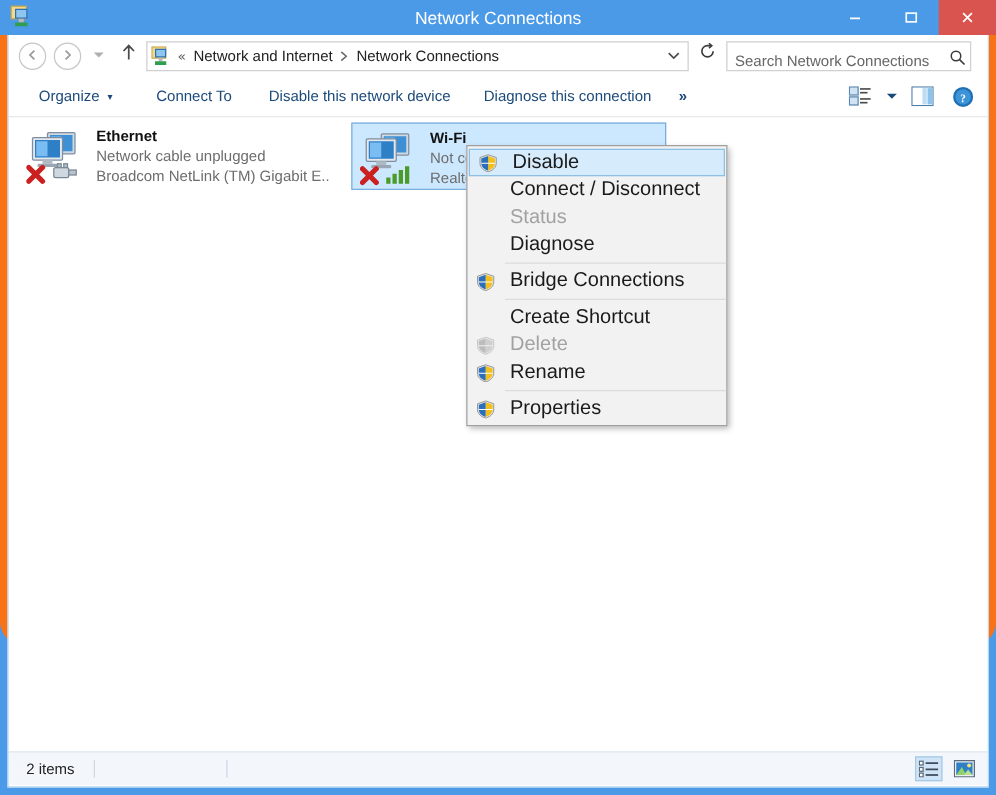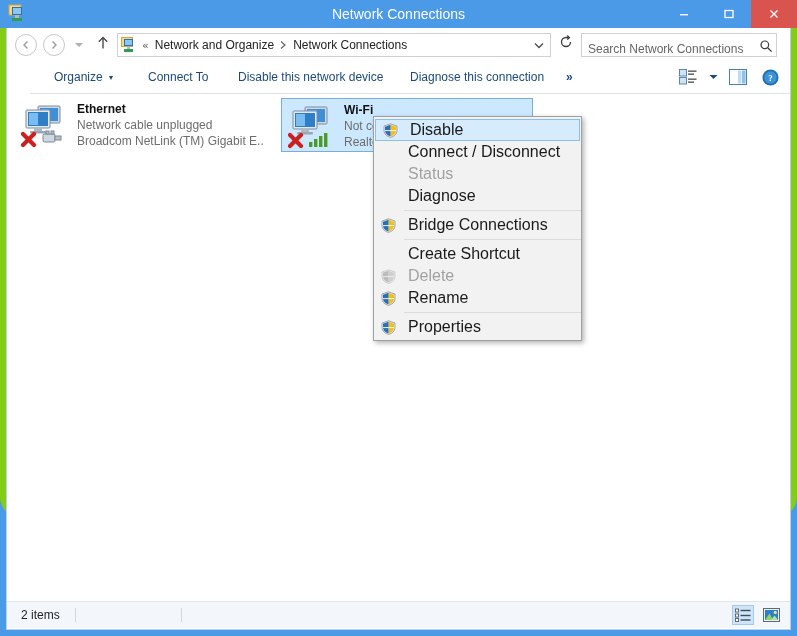--- a/index.html
+++ b/index.html
@@ -10,21 +10,21 @@
     overflow: hidden;
     font-family: "Liberation Sans", sans-serif;
     background: #4a9ae8;
   }
 
   
   .window {
     position: absolute;
     left: 0; top: 0;
     width: 797px; height: 517px;
-    background: #84cc16;
+    background: #f97316;
     border-radius: 20px;
   }
 
   
   .titlebar {
     position: absolute;
     left: 0; top: 0;
     width: 797px; height: 28px;
     background: #4a9ae8;
   }
@@ -176,21 +176,20 @@
     font-size: 12px;
     font-family: "DejaVu Sans", sans-serif;
   }
 
   
   .toolbar {
     position: relative;
     height: 33px;
     background: #ffffff;
     border-bottom: 1px solid #e2e2e2;
-    margin-left: 23px;
   }
   .tb-item {
     position: absolute;
     top: 0; height: 32px;
     line-height: 32px;
     font-size: 12px;
     color: #1b4a7a;
     white-space: nowrap;
     padding: 0 8px;
   }
@@ -410,21 +409,21 @@
         <span class="addr-icon">
           <svg width="16" height="16" viewBox="0 0 16 16">
             <rect x="0.5" y="0.5" width="11" height="9" fill="#f4d98b" stroke="#c9a84c"></rect>
             <rect x="3" y="2" width="9" height="7" fill="#2a72b5"></rect>
             <rect x="4" y="3" width="7" height="5" fill="#8fc6f0"></rect>
             <rect x="6" y="9" width="3" height="3" fill="#b9b9b9"></rect>
             <rect x="3" y="12" width="9" height="3" fill="#2f9e4f"></rect>
           </svg>
         </span>
         <span class="addr-sep">«</span>
-        <span class="addr-crumb">Network and Organize</span>
+        <span class="addr-crumb">Network and Internet</span>
         <span class="addr-sep">
           <svg width="7" height="8" viewBox="0 0 7 8">
               <path d="M1 0.5 L5 4 L1 7.5" stroke="#666" stroke-width="1.2" fill="none"></path>
             </svg>
         </span>
         <span class="addr-crumb">Network Connections</span>
         <span class="addr-chevron">
           <svg width="10" height="7" viewBox="0 0 10 7">
               <path d="M1 1.5 L5 5.5 L9 1.5" stroke="#4a4a4a" stroke-width="1.3" fill="none"></path>
             </svg>

